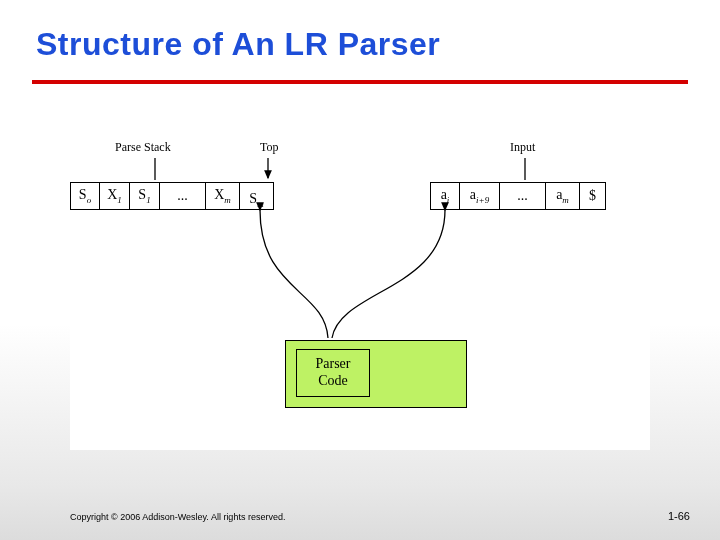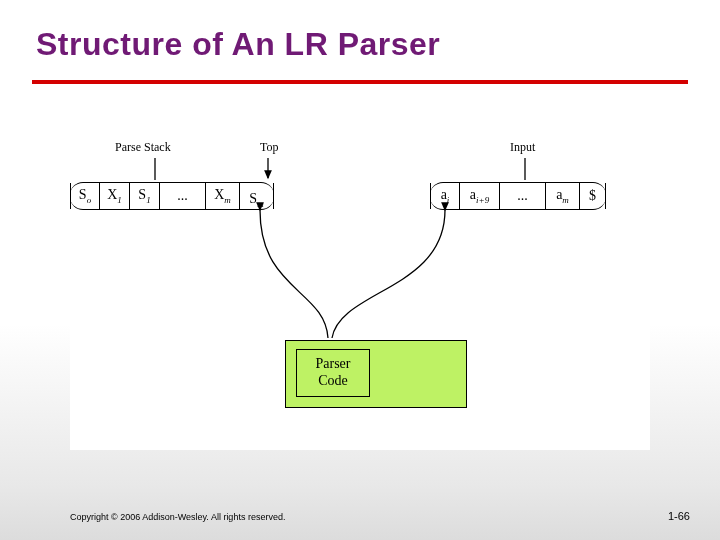--- a/index.html
+++ b/index.html
@@ -11,21 +11,21 @@
     background: linear-gradient(to bottom, #ffffff 0%, #ffffff 60%, #e8e8e8 90%, #dcdcdc 100%);
     position: relative;
     overflow: hidden;
   }
   .title {
     position: absolute;
     top: 26px;
     left: 36px;
     font-size: 32px;
     font-weight: bold;
-    color: #701a75;
+    color: #1d4ed8;
     letter-spacing: 0.5px;
   }
   .redline {
     position: absolute;
     top: 80px;
     left: 32px;
     width: 656px;
     height: 4px;
     background: #d40000;
   }
@@ -43,21 +43,20 @@
     font-family: "Times New Roman", serif;
     color: #000;
   }
   .toplabel { top: 0; }
   .strip {
     position: absolute;
     border-top: 1.5px solid #000;
     border-bottom: 1.5px solid #000;
     height: 26px;
     display: flex;
-    border-radius: 13px;
   }
   .cell {
     border-right: 1.5px solid #000;
     display: flex;
     align-items: center;
     justify-content: center;
     font-family: "Times New Roman", serif;
     font-size: 14px;
     padding: 0 2px;
     box-sizing: border-box;

